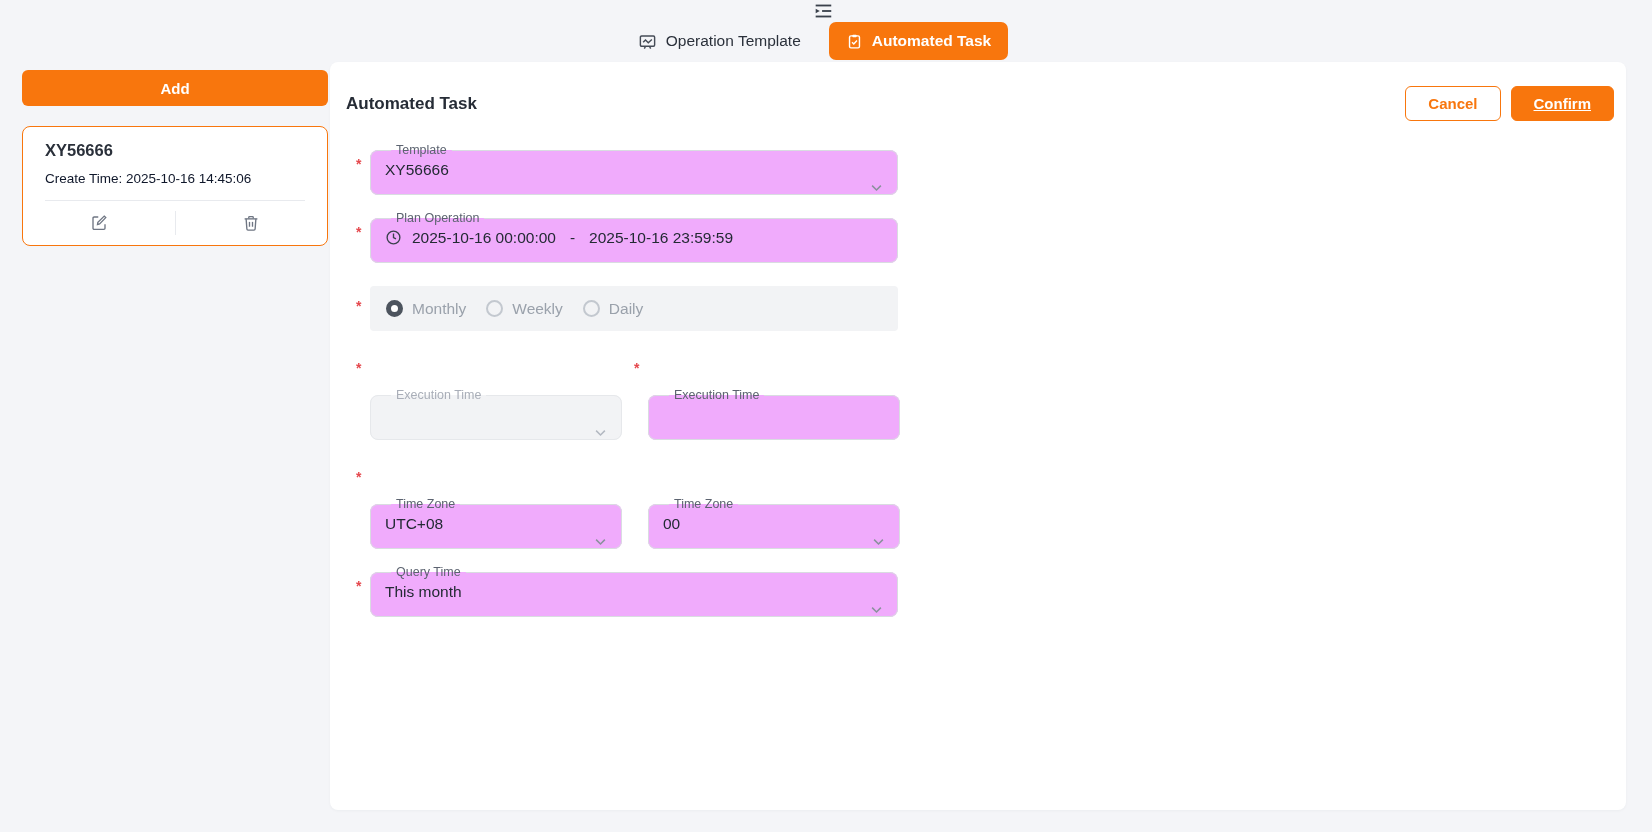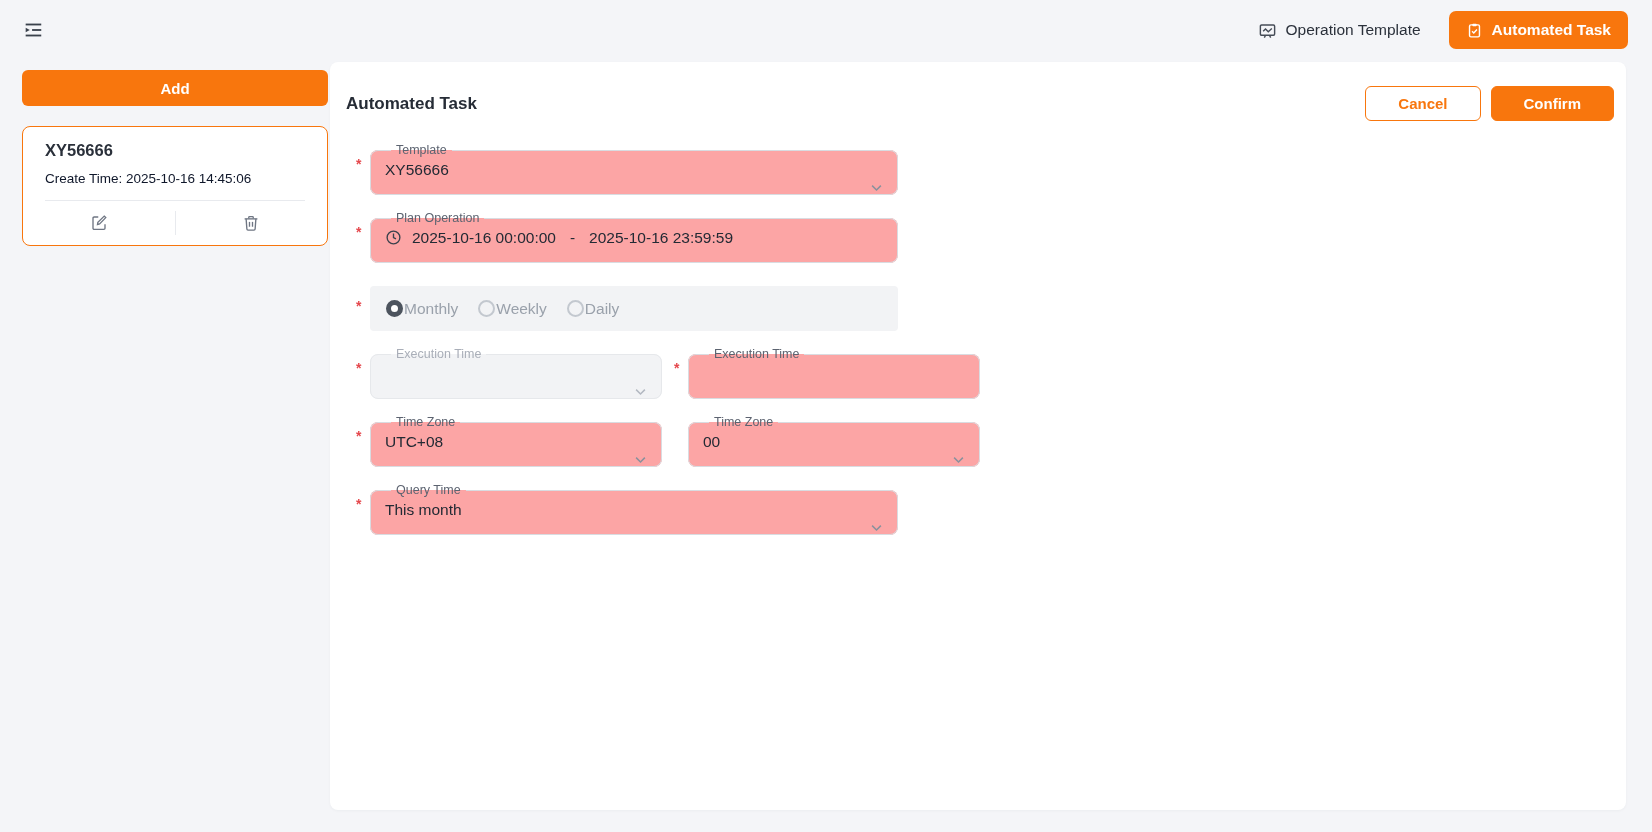--- a/index.html
+++ b/index.html
@@ -16,61 +16,61 @@
   *{box-sizing:border-box;margin:0;padding:0;}
   html,body{width:1652px;height:832px;}
   body{
     background:var(--page-bg);
     font-family:"Liberation Sans","DejaVu Sans",sans-serif;
     position:relative;
     overflow:hidden;
     color:var(--text-dark);
   }
   
-  .topbar{position:absolute;top:0;left:0;width:1652px;height:60px;display:flex;align-items:center;justify-content:space-between;padding:0 24px 0 18px;}
+  .topbar{position:absolute;top:0;left:0;width:1652px;height:60px;display:flex;align-items:center;justify-content:space-between;padding:0 24px 0 18px;flex-direction:column;}
   .collapse-btn{width:30px;height:30px;display:flex;align-items:center;justify-content:center;cursor:pointer;border-radius:4px;}
   .topbar-right{display:flex;align-items:center;gap:28px;}
   .nav-plain{display:flex;align-items:center;gap:9px;font-size:15.5px;color:#2b313b;cursor:pointer;}
   .nav-active{display:flex;align-items:center;gap:9px;height:38px;padding:0 17px;background:var(--accent);color:#fff;font-size:15.5px;font-weight:700;border:none;border-radius:7px;cursor:pointer;}
   
   .sidebar{position:absolute;left:22px;top:70px;width:306px;}
   .add-btn{width:100%;height:36px;background:var(--accent);color:#fff;font-size:15px;font-weight:700;border:none;border-radius:6px;cursor:pointer;font-family:inherit;}
   .task-card{margin-top:20px;background:#fff;border:1px solid var(--accent);border-radius:8px;padding:14px 0 0 0;}
   .task-card .card-title{font-size:16.5px;font-weight:700;color:#2a303a;padding:0 22px;}
   .task-card .card-sub{font-size:13.5px;color:#0f172a;padding:0 22px;margin-top:11px;}
   .card-divider{height:1px;background:#e8eaee;margin:14px 22px 0 22px;}
   .card-actions{display:flex;align-items:stretch;height:44px;}
   .card-action{flex:1;display:flex;align-items:center;justify-content:center;cursor:pointer;}
   .card-action-sep{width:1px;background:#e8eaee;margin:10px 0;}
   
   .panel{position:absolute;left:330px;top:62px;width:1296px;height:748px;background:#fff;border-radius:8px;box-shadow:0 1px 3px rgba(30,40,60,.04);}
   .panel-header{display:flex;align-items:center;justify-content:space-between;padding:24px 12px 0 16px;}
   .panel-title{font-size:17px;font-weight:700;color:#262c36;}
   .header-btns{display:flex;gap:10px;}
-  .btn{height:35px;padding:0 32px;border-radius:6px;font-size:15px;font-weight:700;cursor:pointer;font-family:inherit;}
+  .btn{height:35px;padding:0 22px;border-radius:6px;font-size:15px;font-weight:700;cursor:pointer;font-family:inherit;}
   .btn-outline{background:#fff;border:1px solid var(--accent);color:var(--accent);}
-  .btn-solid{background:var(--accent);border:1px solid var(--accent);color:#fff;}
+  .btn-solid{background:var(--accent);border:1px solid var(--accent);color:#fff;text-decoration:underline;}
   
   .form{padding:22px 0 0 40px;}
   .row{position:relative;}
   .row + .row{margin-top:16px;}
   .req{position:absolute;left:-14px;top:13px;color:var(--required);font-size:14px;font-weight:700;}
-  fieldset.field{width:528px;height:52px;border:1px solid var(--border);border-radius:8px;padding:0 14px;background:#fca5a5;position:relative;}
+  fieldset.field{width:528px;height:52px;border:1px solid var(--border);border-radius:8px;padding:0 14px;background:#f0abfc;position:relative;}
   fieldset.field legend{padding:0 5px;margin-left:6px;font-size:12.5px;line-height:14px;color:var(--text-label);}
   .field-val{display:flex;align-items:center;gap:10px;height:25px;margin-top:0;font-size:15.5px;color:var(--text-dark);}
   .chev{position:absolute;right:13px;top:23px;}
-  fieldset.half{width:292px;}
+  fieldset.half{width:252px;margin-top:41px;}
   fieldset.disabled{background:var(--disabled-bg);border-color:#e6e8eb;}
   fieldset.disabled legend{color:var(--disabled-text);}
   fieldset.disabled .field-val{color:var(--disabled-text);}
   .half-row{display:flex;gap:26px;}
   .half-wrap{position:relative;}
   
   .radio-band{margin-top:23px;width:528px;height:45px;background:var(--disabled-bg);border-radius:4px;display:flex;align-items:center;gap:20px;padding:0 16px;}
-  .radio-item{display:flex;align-items:center;gap:1px;font-size:15.5px;color:#9aa1ab;cursor:not-allowed;}
+  .radio-item{display:flex;align-items:center;gap:9px;font-size:15.5px;color:#9aa1ab;cursor:not-allowed;}
   .radio-circle{width:17px;height:17px;border-radius:50%;border:2px solid #c3c8cf;background:transparent;}
   .radio-circle.checked{border:5px solid #4d545e;background:#fff;}
   .sep-dash{color:var(--text-dark);padding:0 4px;}
   svg{display:block;}
 </style>
 </head>
 <body>
 
 <div class="topbar">
   <div class="collapse-btn">

